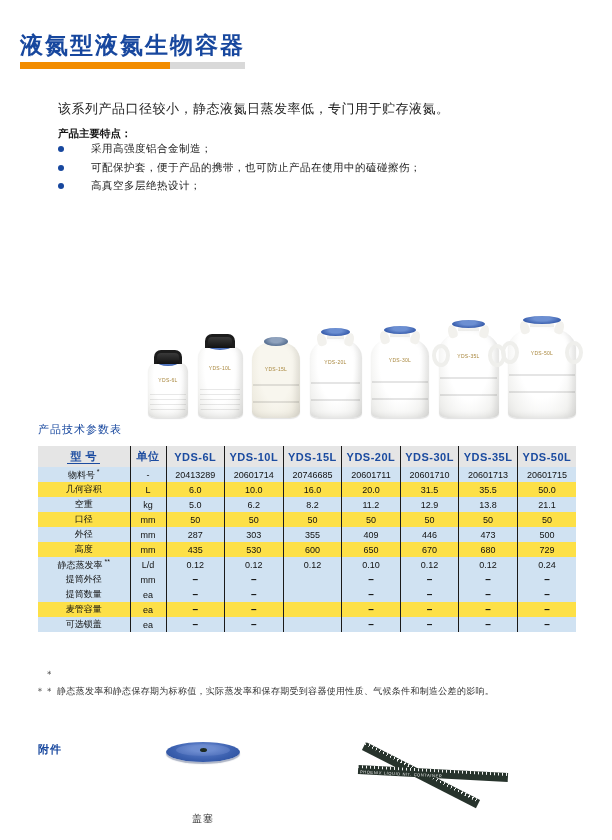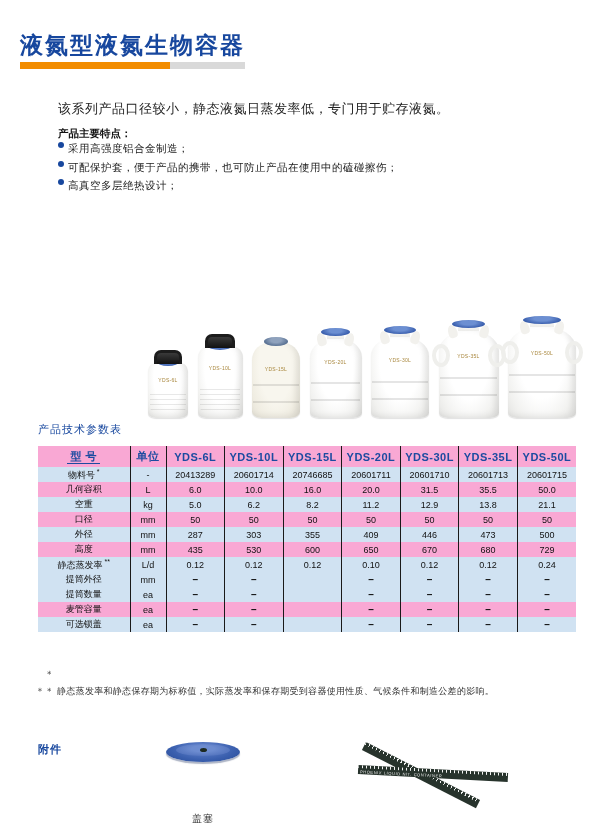--- a/index.html
+++ b/index.html
@@ -15,21 +15,21 @@
     position:absolute;left:20px;top:30px;
     font-size:23px;font-weight:bold;color:#17479e;letter-spacing:2px;text-align:right;
   }
   .title-rule{position:absolute;left:20px;top:62px;height:7px;width:225px;background:#d9d9d9;}
   .title-rule .orange{position:absolute;left:0;top:0;height:7px;width:150px;background:#f28c00;}
 
   
   .intro{position:absolute;left:58px;top:100px;font-size:13px;color:#222;letter-spacing:0.5px;}
   .feat-head{position:absolute;left:58px;top:127px;font-size:10.5px;font-weight:bold;color:#111;}
   .features{position:absolute;left:58px;top:142px;font-size:10.5px;color:#222;}
-  .features .feat{display:flex;margin-bottom:4.5px;letter-spacing:0.5px;}
+  .features .feat{display:flex;align-items:center;margin-bottom:4.5px;letter-spacing:0.5px;gap:23px;}
   .bullet{width:6px;height:6px;border-radius:50%;background:#17479e;margin-right:4px;flex:0 0 auto;}
 
   
   .products{
     position:absolute;left:148px;top:300px;width:428px;height:118px;
     display:flex;align-items:flex-end;justify-content:space-between;
   }
   .dewar{position:relative;display:flex;flex-direction:column;align-items:center;justify-content:flex-end;}
   .dewar .handle{
     width:55%;height:11px;border:3px solid #1c1c1c;border-bottom:none;
@@ -87,24 +87,24 @@
     position:absolute;left:38px;top:446px;width:538px;
     border-collapse:collapse;table-layout:fixed;font-size:9px;color:#111;
   }
   table.spec col.c-label{width:92px;}
   table.spec col.c-unit{width:36px;}
   table.spec th,table.spec td{
     padding:0;text-align:center;vertical-align:middle;height:15px;
     border-left:1px solid #1a1a1a;overflow:hidden;white-space:nowrap;
   }
   table.spec th:first-child,table.spec td:first-child{border-left:none;}
-  table.spec thead th{height:21px;font-size:11px;font-weight:bold;color:#1b4ba0;background:#f9a8d4;letter-spacing:0.5px;}
+  table.spec thead th{height:21px;font-size:11px;font-weight:bold;color:#1b4ba0;background:#e5e5e5;letter-spacing:0.5px;}
   table.spec thead th .u{border-bottom:1.5px solid #1b4ba0;padding:0 3px 1px 3px;}
   tr.row-blue td{background:#d0e2f2;}
-  tr.row-white td{background:#f9a8d4;}
+  tr.row-white td{background:#fde047;}
   table.spec td.lbl{font-size:9px;}
   table.spec td sup{font-size:7px;}
   table.spec td.dash{font-weight:bold;font-size:10px;}
 
   
   .footnotes{position:absolute;left:30px;top:668px;width:560px;font-size:9px;color:#333;}
   .footnote{display:flex;margin-bottom:4px;letter-spacing:0.3px;}
   .footnote .marker{width:24px;text-align:right;margin-right:3px;flex:0 0 auto;}
 
   

